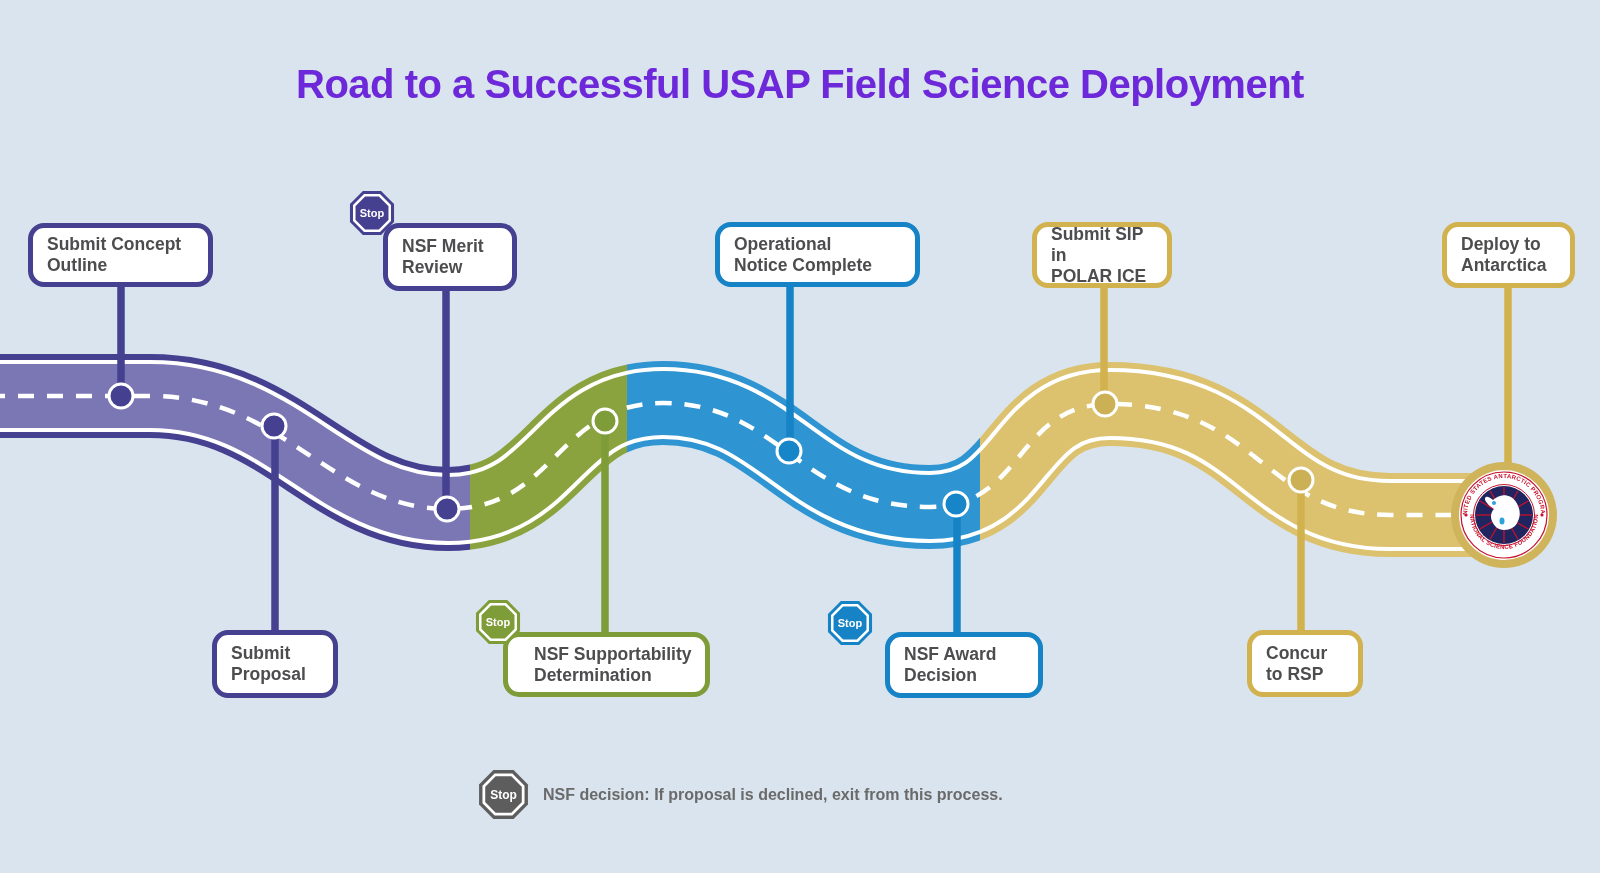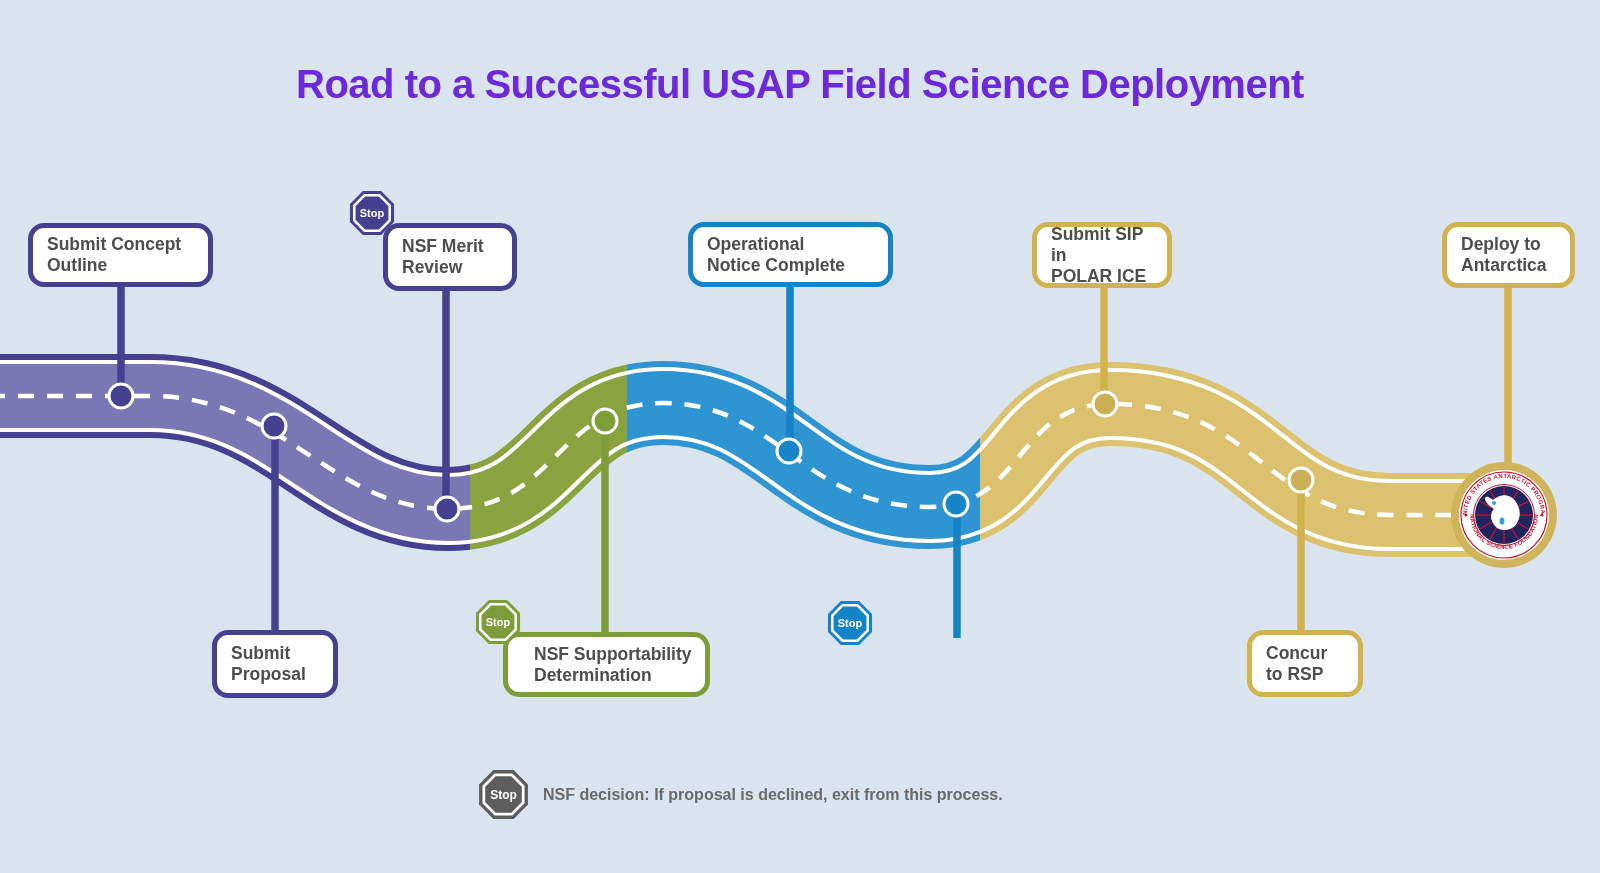--- a/index.html
+++ b/index.html
@@ -17,21 +17,21 @@
   .box{
     position:absolute;z-index:2;box-sizing:border-box;
     background:#ffffff;border-radius:16px;
     display:flex;flex-direction:column;justify-content:center;
     padding:6px 12px 6px 14px;
     font-size:17.5px;font-weight:700;line-height:1.2;color:#4d4d4f;
   }
   .box span{display:block;}
   .box.purple{border:5px solid #454190;}
   .box.green {border:5px solid #7e9c38;padding-left:26px;}
-  .box.blue  {border:5px solid #1583c5;}
+  .box.blue  {border:5px solid #1583c5;margin-left:27px;}
   .box.gold  {border:5px solid #d2b24e;}
   .stop{position:absolute;z-index:3;}
   .stop svg{display:block;}
   .stop polygon.outer{fill:#454190;}
   .stop polygon.inner{fill:none;stroke:#ffffff;stroke-width:2.6;}
   .stop.purple polygon.outer{fill:#454190;}
   .stop.green  polygon.outer{fill:#7e9c38;}
   .stop.blue   polygon.outer{fill:#1583c5;}
   .stop.gray   polygon.outer{fill:#5d5d5d;}
   .stop .stop-word{
@@ -168,20 +168,24 @@
     <span>Review</span>
   </div>
   <div class="box green" style="left:503px;top:632px;width:207px;height:65px">
     <span>NSF Supportability</span>
     <span>Determination</span>
   </div>
   <div class="box blue" style="left:688px;top:222px;width:205px;height:65px">
     <span>Operational</span>
     <span>Notice Complete</span>
   </div>
+  <div class="box blue" style="left:858px;top:632px;width:158px;height:66px">
+    <span>NSF Award</span>
+    <span>Decision</span>
+  </div>
   <div class="box gold" style="left:1247px;top:630px;width:116px;height:67px">
     <span>Concur</span>
     <span>to RSP</span>
   </div>
   <div class="box gold" style="left:1032px;top:222px;width:140px;height:66px">
     <span>Submit SIP in</span>
     <span>POLAR ICE</span>
   </div>
   <div class="box gold" style="left:1442px;top:222px;width:133px;height:66px">
     <span>Deploy to</span>

